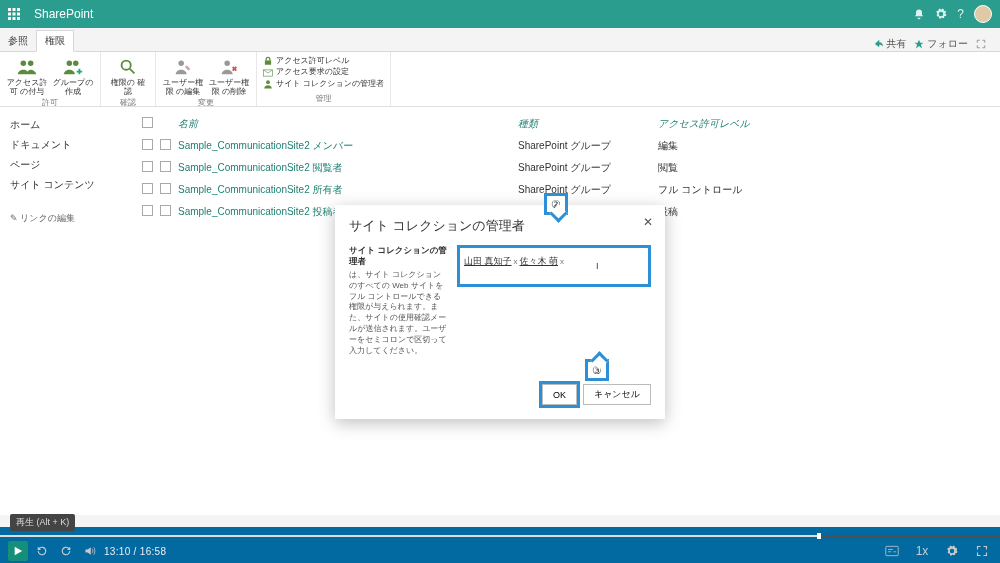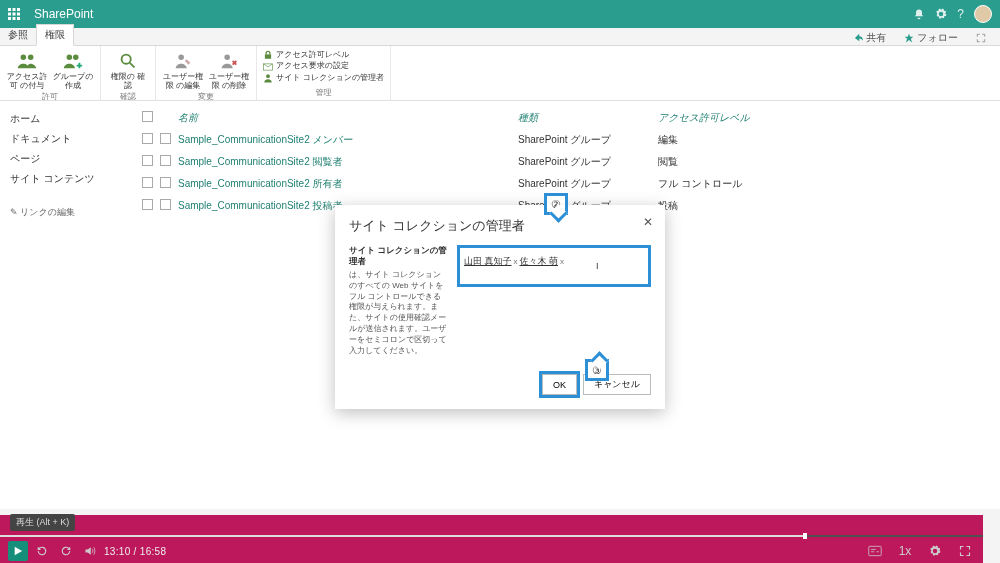--- a/index.html
+++ b/index.html
@@ -8,24 +8,24 @@
 
 .suite-bar { height: 28px; background: #2a9d8f; color: #fff; display: flex; align-items: center; font-size: 12px; }
 .waffle { width: 28px; height: 28px; display: flex; align-items: center; justify-content: center; cursor: pointer; }
 .waffle svg { width: 12px; height: 12px; fill: #fff; }
 .app-name { font-weight: 400; margin-left: 6px; text-align: center; }
 .suite-right { margin-left: auto; display: flex; align-items: center; gap: 10px; padding-right: 8px; }
 .suite-right span { cursor: pointer; opacity: .85; }
 .avatar { width: 18px; height: 18px; border-radius: 50%; background: #e0c9a6; border: 1px solid #fff; cursor: pointer; }
 
 
-.ribbon-tabs { height: 18px; background: #f4f4f4; border-bottom: 1px solid #d8d8d8; display: flex; align-items: flex-end; font-size: 10px; }
+.ribbon-tabs { height: 24px; background: #f4f4f4; border-bottom: 1px solid #d8d8d8; display: flex; align-items: flex-end; font-size: 10px; }
 .ribbon-tab { padding: 3px 8px; cursor: pointer; color: #444; }
 .ribbon-tab.active { background: #fff; border: 1px solid #d8d8d8; border-bottom: 1px solid #fff; margin-bottom: -1px; }
-.page-actions { margin-left: auto; display: flex; gap: 18px; padding-right: 14px; font-size: 10px; color: #555; align-items: center; }
+.page-actions { margin-left: auto; display: flex; gap: 8px; padding-right: 14px; font-size: 10px; color: #555; align-items: center; }
 .page-actions span { cursor: pointer; display: flex; align-items: center; gap: 3px; }
 
 
 .ribbon { height: 55px; background: #fff; border-bottom: 1px solid #e0e0e0; display: flex; font-size: 9px; color: #333; }
 .ribbon-group { border-right: 1px solid #e8e8e8; padding: 2px 6px; display: flex; flex-direction: column; }
 .ribbon-group-body { flex: 1; display: flex; align-items: flex-start; gap: 4px; }
 .ribbon-group-label { text-align: center; font-size: 8px; color: #777; }
 .ribbon-btn-lg { display: flex; flex-direction: column; align-items: center; width: 42px; cursor: pointer; padding-top: 2px; }
 .ribbon-btn-lg .ic { width: 22px; height: 22px; display: flex; align-items: center; justify-content: center; }
 .ribbon-btn-lg .lbl { font-size: 8px; text-align: center; line-height: 1.1; margin-top: 1px; }
@@ -52,34 +52,34 @@
 .dialog-close { position: absolute; top: 10px; right: 12px; font-size: 12px; color: #555; cursor: pointer; }
 .dialog-body { display: flex; gap: 10px; }
 .dialog-left { width: 98px; font-size: 8px; color: #555; line-height: 1.35; }
 .dialog-left b { display: block; color: #333; margin-bottom: 2px; font-size: 8.5px; }
 .dialog-input-wrap { flex: 1; position: relative; }
 .people-box { border: 3px solid #2d8fd6; background: #fff; min-height: 42px; padding: 3px 4px; font-size: 9px; display: flex; flex-wrap: wrap; align-content: flex-start; gap: 2px; cursor: text; }
 .people-chip { display: inline-flex; align-items: center; gap: 2px; }
 .people-chip .nm { text-decoration: underline; color: #333; }
 .people-chip .x { color: #777; font-size: 8px; cursor: pointer; }
 .cursor { display: inline-block; width: 5px; height: 10px; color: #333; margin-left:30px; margin-top:10px; }
-.dialog-actions { display: flex; justify-content: flex-end; gap: 6px; margin-top: 18px; }
+.dialog-actions { display: flex; justify-content: flex-end; gap: 6px; margin-top: 28px; }
 .dialog-actions button { font-size: 9px; padding: 3px 10px; background: #fff; border: 1px solid #bbb; cursor: pointer; }
 .ok-highlight { outline: 3px solid #2d8fd6; }
 
 
 .callout { position: absolute; border: 3px solid #2d8fd6; background: rgba(255,255,255,.95); width: 24px; height: 22px; display: flex; align-items: center; justify-content: center; font-size: 11px; color: #333; }
 .callout::after { content: ""; position: absolute; width: 10px; height: 10px; background: #fff; border-left: 3px solid #2d8fd6; border-top: 3px solid #2d8fd6; }
 .callout.c2 { top: 193px; left: 544px; }
 .callout.c2::after { bottom: -8px; left: 5px; transform: rotate(225deg); }
 .callout.c3 { top: 359px; left: 585px; }
 .callout.c3::after { top: -8px; left: 5px; transform: rotate(45deg); }
 
 
-.video-bar { position: absolute; left: 0; right: 17px; bottom: 0; height: 48px; background: #be185d; color: #eee; font-size: 10px; }
+.video-bar { position: absolute; left: 0; right: 0; bottom: 0; height: 36px; background: #0369a1; color: #eee; font-size: 10px; }
 .vb-hint { position: absolute; bottom: 32px; left: 10px; background: #444; border-radius: 2px; padding: 2px 6px; font-size: 9px; color: #ddd; }
 .vb-track { position: absolute; bottom: 26px; left: 0; right: 0; height: 2px; background: #4f4f4f; }
 .vb-progress { height: 100%; width: 82%; background: #ddd; position: relative; }
 .vb-progress::after { content: ""; position: absolute; right: -1px; top: -2px; width: 4px; height: 6px; background: #fff; }
 .vb-controls { position: absolute; bottom: 0; left: 0; right: 0; height: 24px; display: flex; align-items: center; gap: 4px; padding: 0 8px; }
 .vb-btn { cursor: pointer; display: flex; align-items: center; justify-content: center; width: 20px; height: 20px; }
 .play-btn { background: #158f7a; border-radius: 2px; }
 .vb-right { margin-left: auto; display: flex; align-items: center; gap: 10px; }
 .vb-time { font-size: 10px; letter-spacing: .3px; }
 

